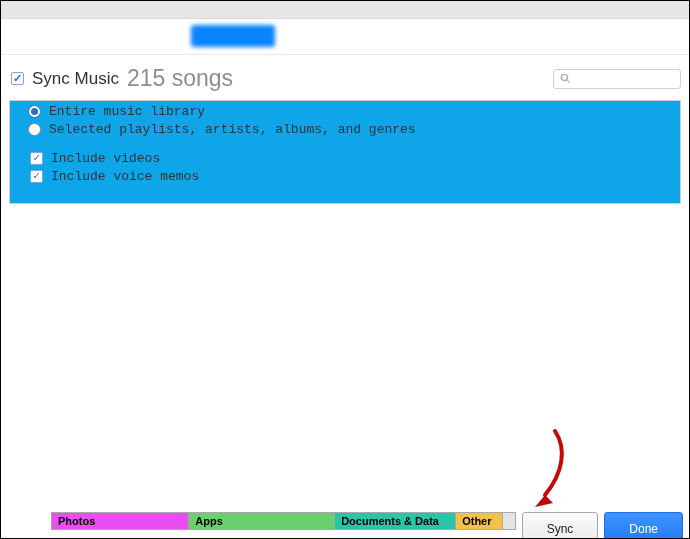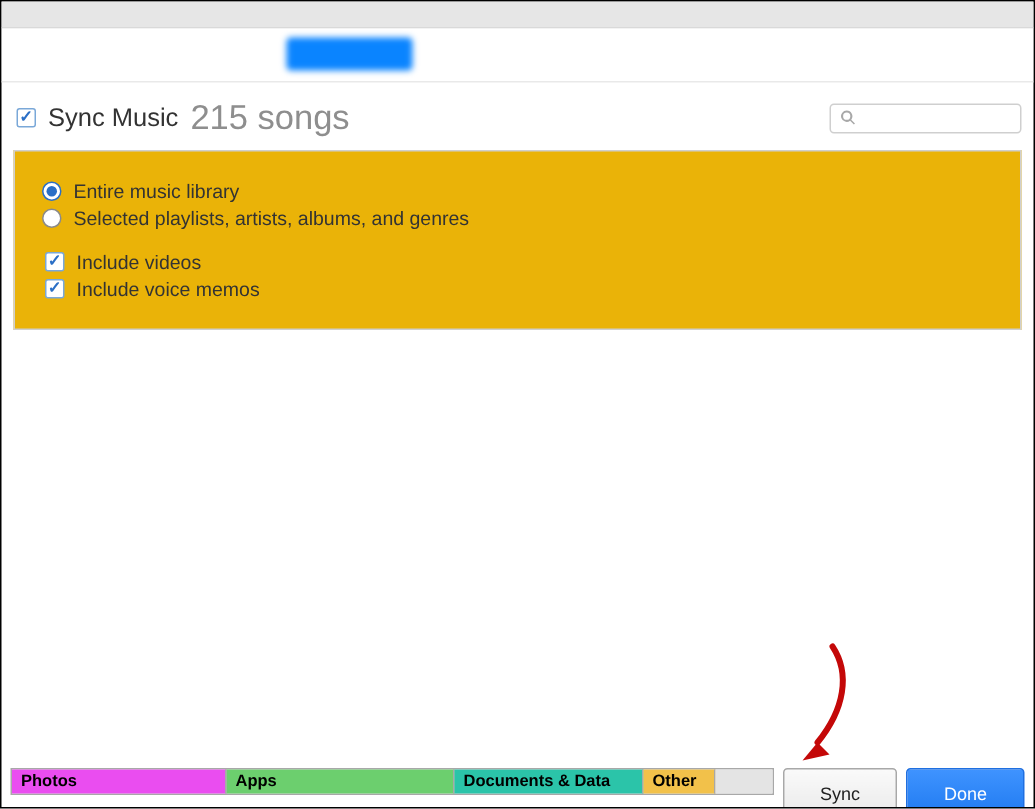--- a/index.html
+++ b/index.html
@@ -74,23 +74,24 @@
     border:1px solid #cfcfcf;
     border-radius:3px;
     display:flex;
     align-items:center;
     padding:0 6px;
     color:#b8b8b8;
   }
   .search-field svg { width:11px; height:11px; fill:#a8a8a8; }
   .options-box {
     border:1px solid #cfcfcf;
-    background:#eab308;
-    padding:16px 18px 16px 18px;
+    background:#0ea5e9;
+    padding:0 18px 16px 18px;
     margin-top:2px;
+    font-family:Liberation Mono, monospace;
   }
   .radio {
     width:13px; height:13px;
     border:1px solid #8a8a8a;
     border-radius:50%;
     background:#fff;
     display:inline-flex;
     align-items:center; justify-content:center;
     flex-shrink:0;
   }
@@ -123,20 +124,21 @@
   }
   .capacity-bar {
     display:flex;
     height:18px;
     font-size:11px;
     font-weight:600;
     color:#000;
     border:1px solid #a8a8a8;
     flex:1;
     min-width:0;
+    margin-left:44px;
   }
   .seg {
     display:flex;
     align-items:center;
     padding:0 6px;
     white-space:nowrap;
     overflow:hidden;
     border-right:1px solid #a8a8a8;
   }
   .seg:last-child { border-right:none; }

